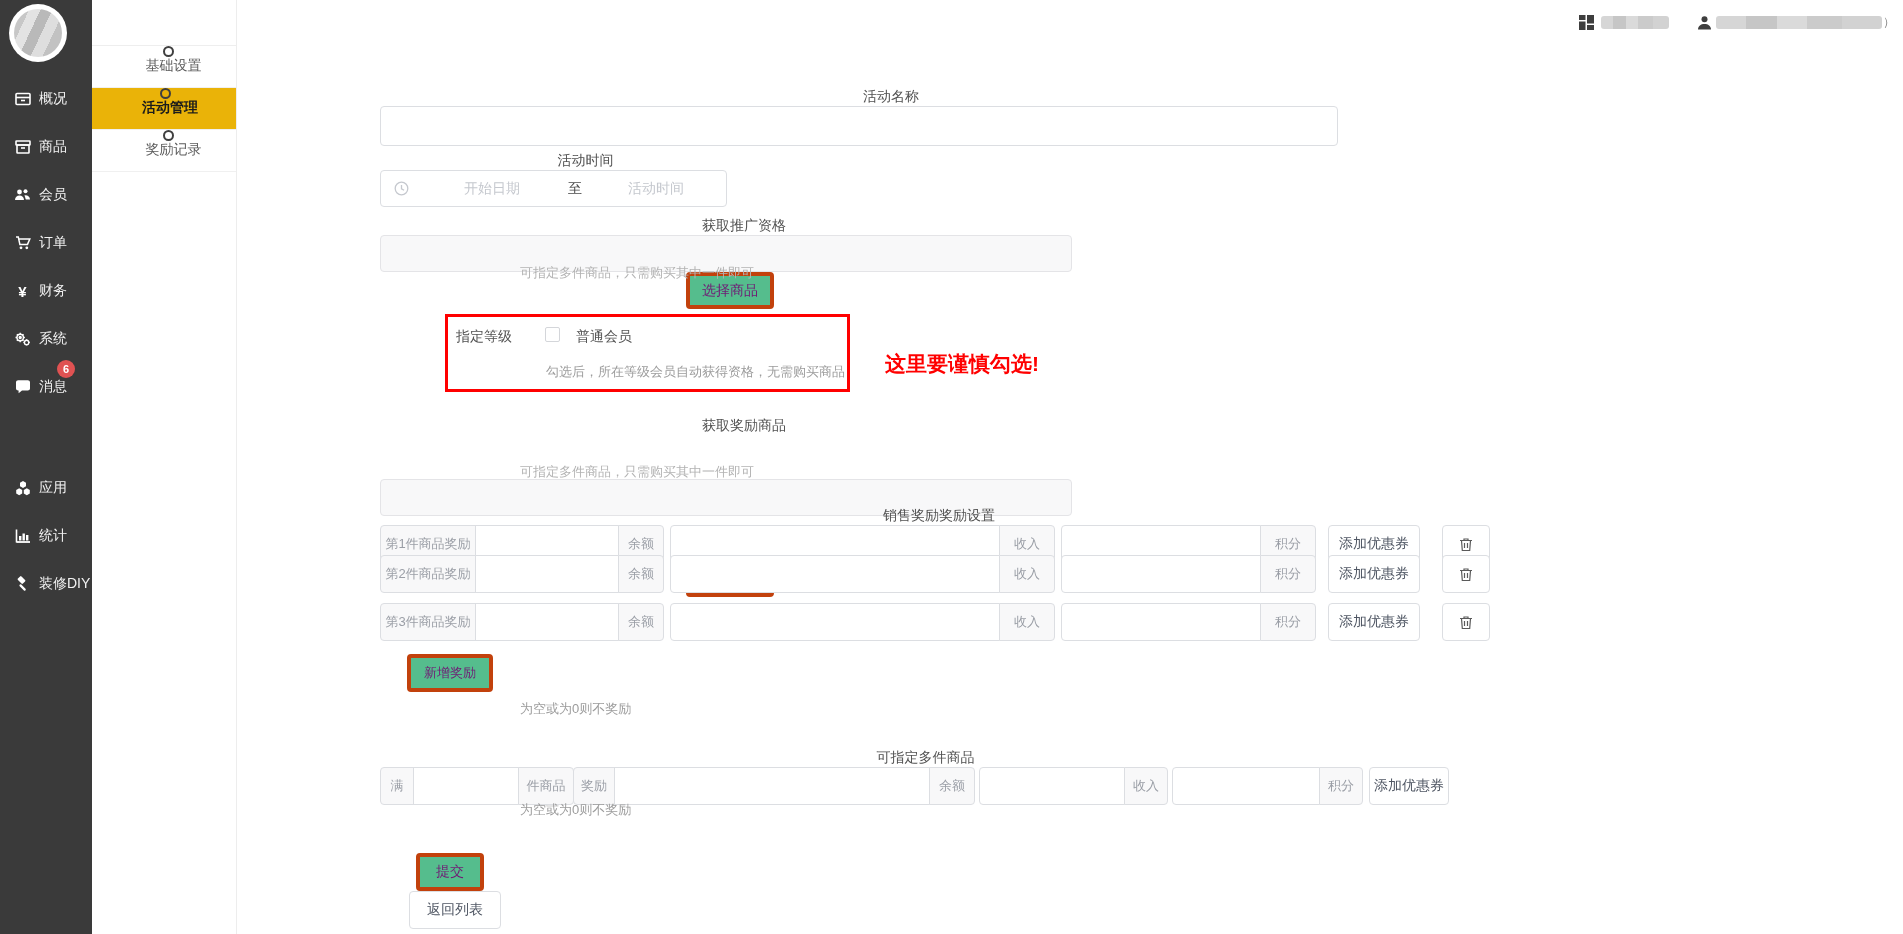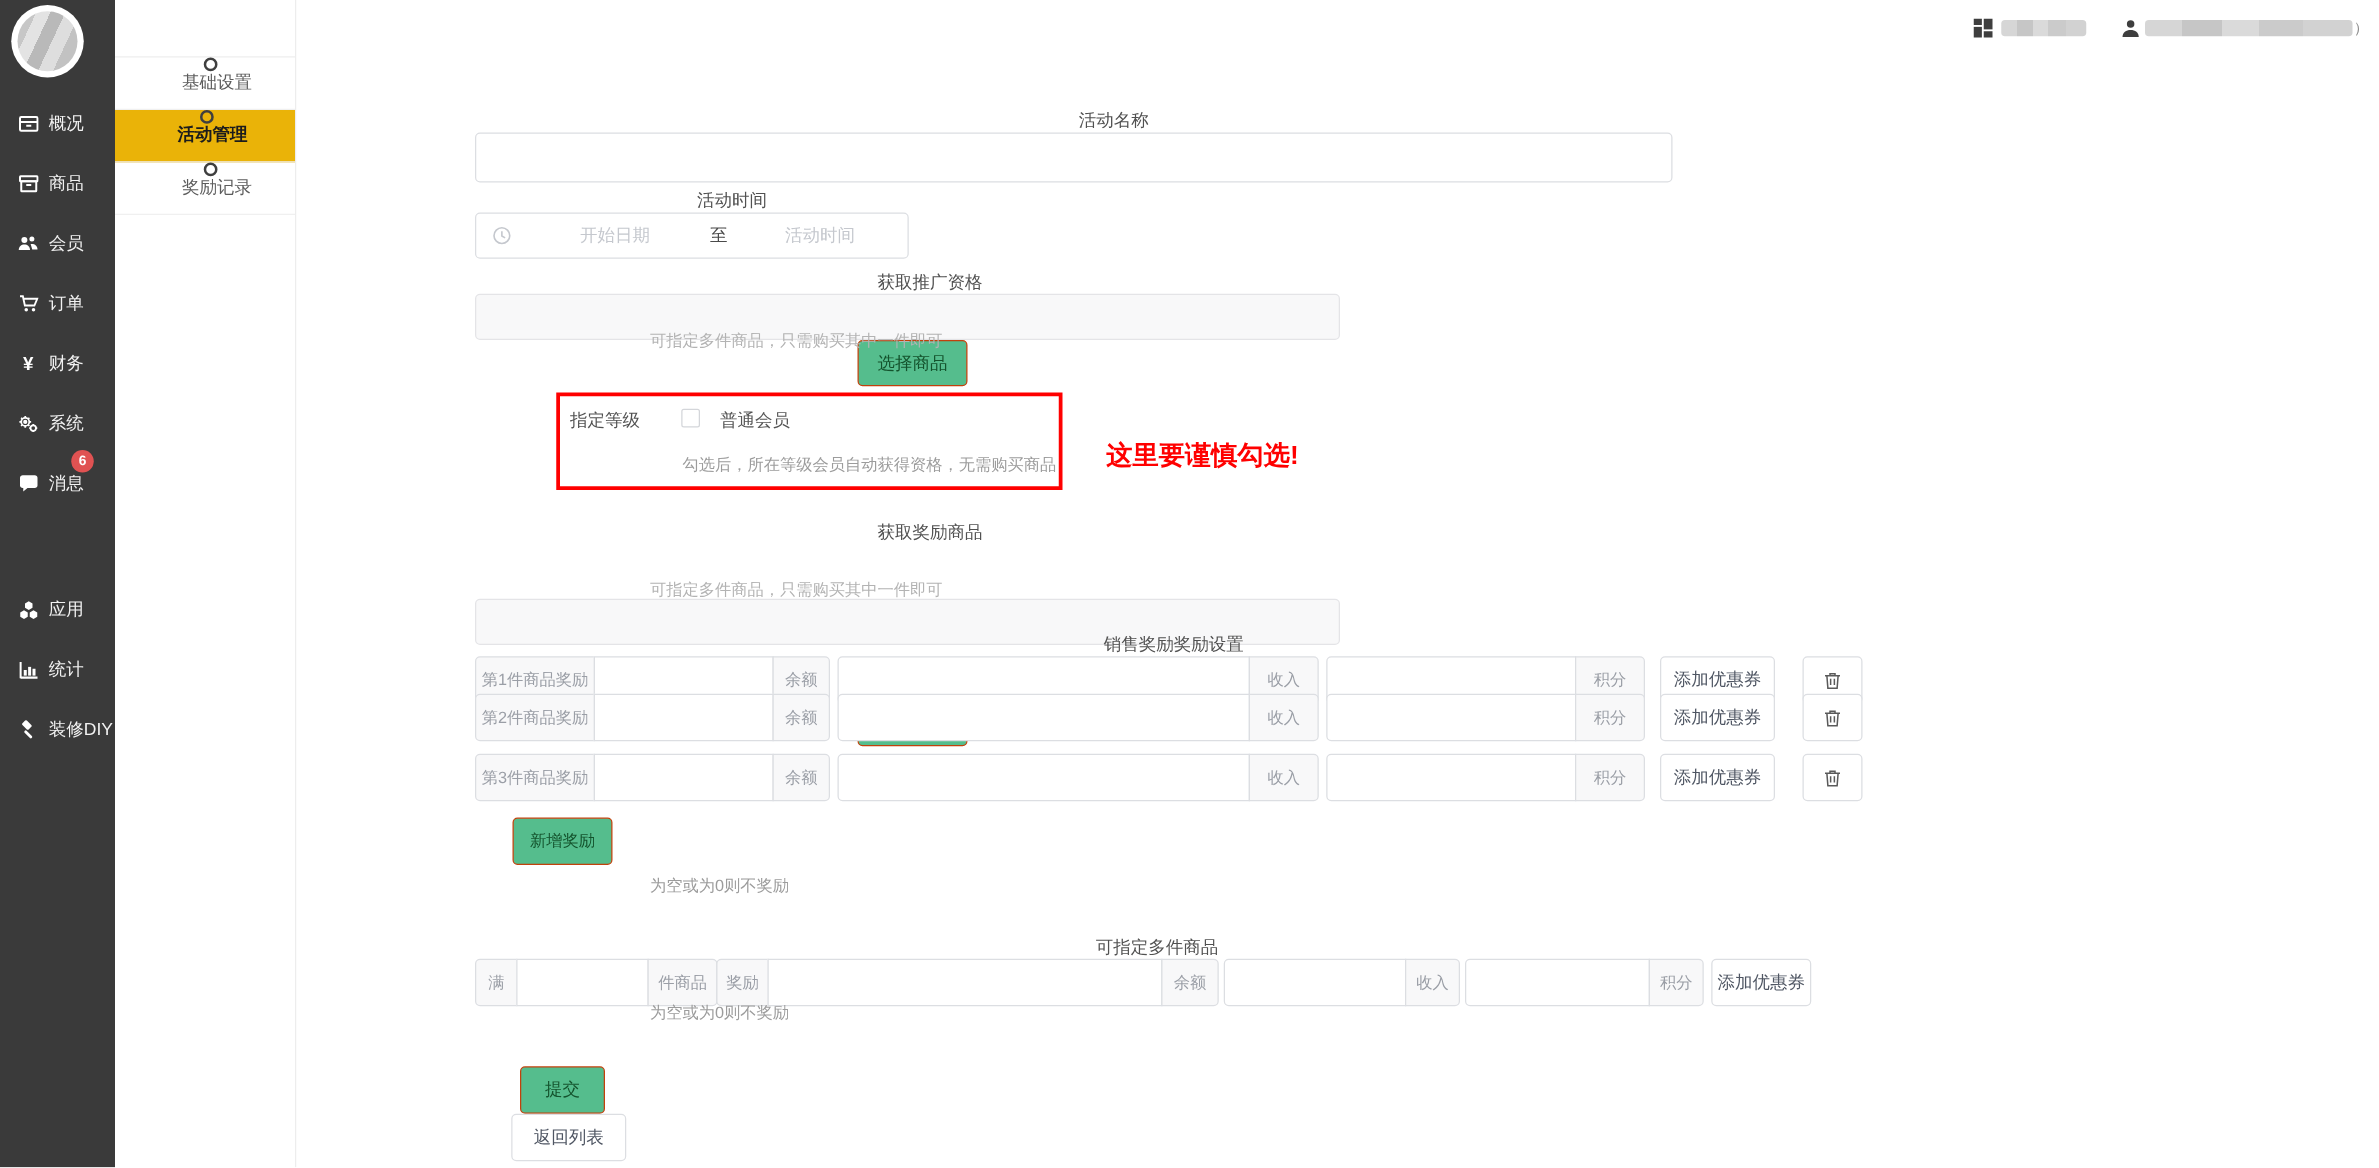--- a/index.html
+++ b/index.html
@@ -50,21 +50,21 @@
   .hint { position:absolute; left:140px; color:#b3b3b3; font-size:13px; white-space:nowrap; }
 
   .text-input { height:40px; background:#fff; border:1px solid #dcdee2; border-radius:4px; }
   .date-box { width:347px; height:37px; border:1px solid #dcdee2; border-radius:4px; background:#fff;
               display:flex; align-items:center; padding-left:13px; }
   .ph { color:#c5c8ce; font-size:14px; }
   .date-to { color:#4a4a4a; font-size:14px; }
 
   .dis-input { width:692px; height:37px; background:#f8f8f9; border:1px solid #e4e4e7; border-radius:4px; }
   .btn { display:flex; align-items:center; justify-content:center; font-size:14px; border-radius:4px; cursor:pointer; white-space:nowrap; }
-  .btn-green { background:#55bd8d; color:#14532d; border:1px solid #c2410c; }
+  .btn-green { background:#55bd8d; color:#701a75; border:4px solid #c2410c; }
   .btn-white { background:#fff; color:#4f5663; border:1px solid #dcdee2; }
   .select-goods { width:88px; height:37px; margin-left:8px; }
 
   
   .level-wrap { position:absolute; top:314px; left:65px; }
   .red-box { position:relative; width:405px; height:78px; border:3px solid #ff0000; }
   .lv-label { position:absolute; left:6px; top:11px; width:58px; text-align:right; color:#515151; font-size:14px; }
   .checkbox { position:absolute; left:97px; top:10px; width:15px; height:15px; background:#fff;
               border:1px solid #d4d6da; border-radius:2px; cursor:pointer; }
   .lv-option { position:absolute; left:128px; top:11px; color:#555; font-size:14px; }

